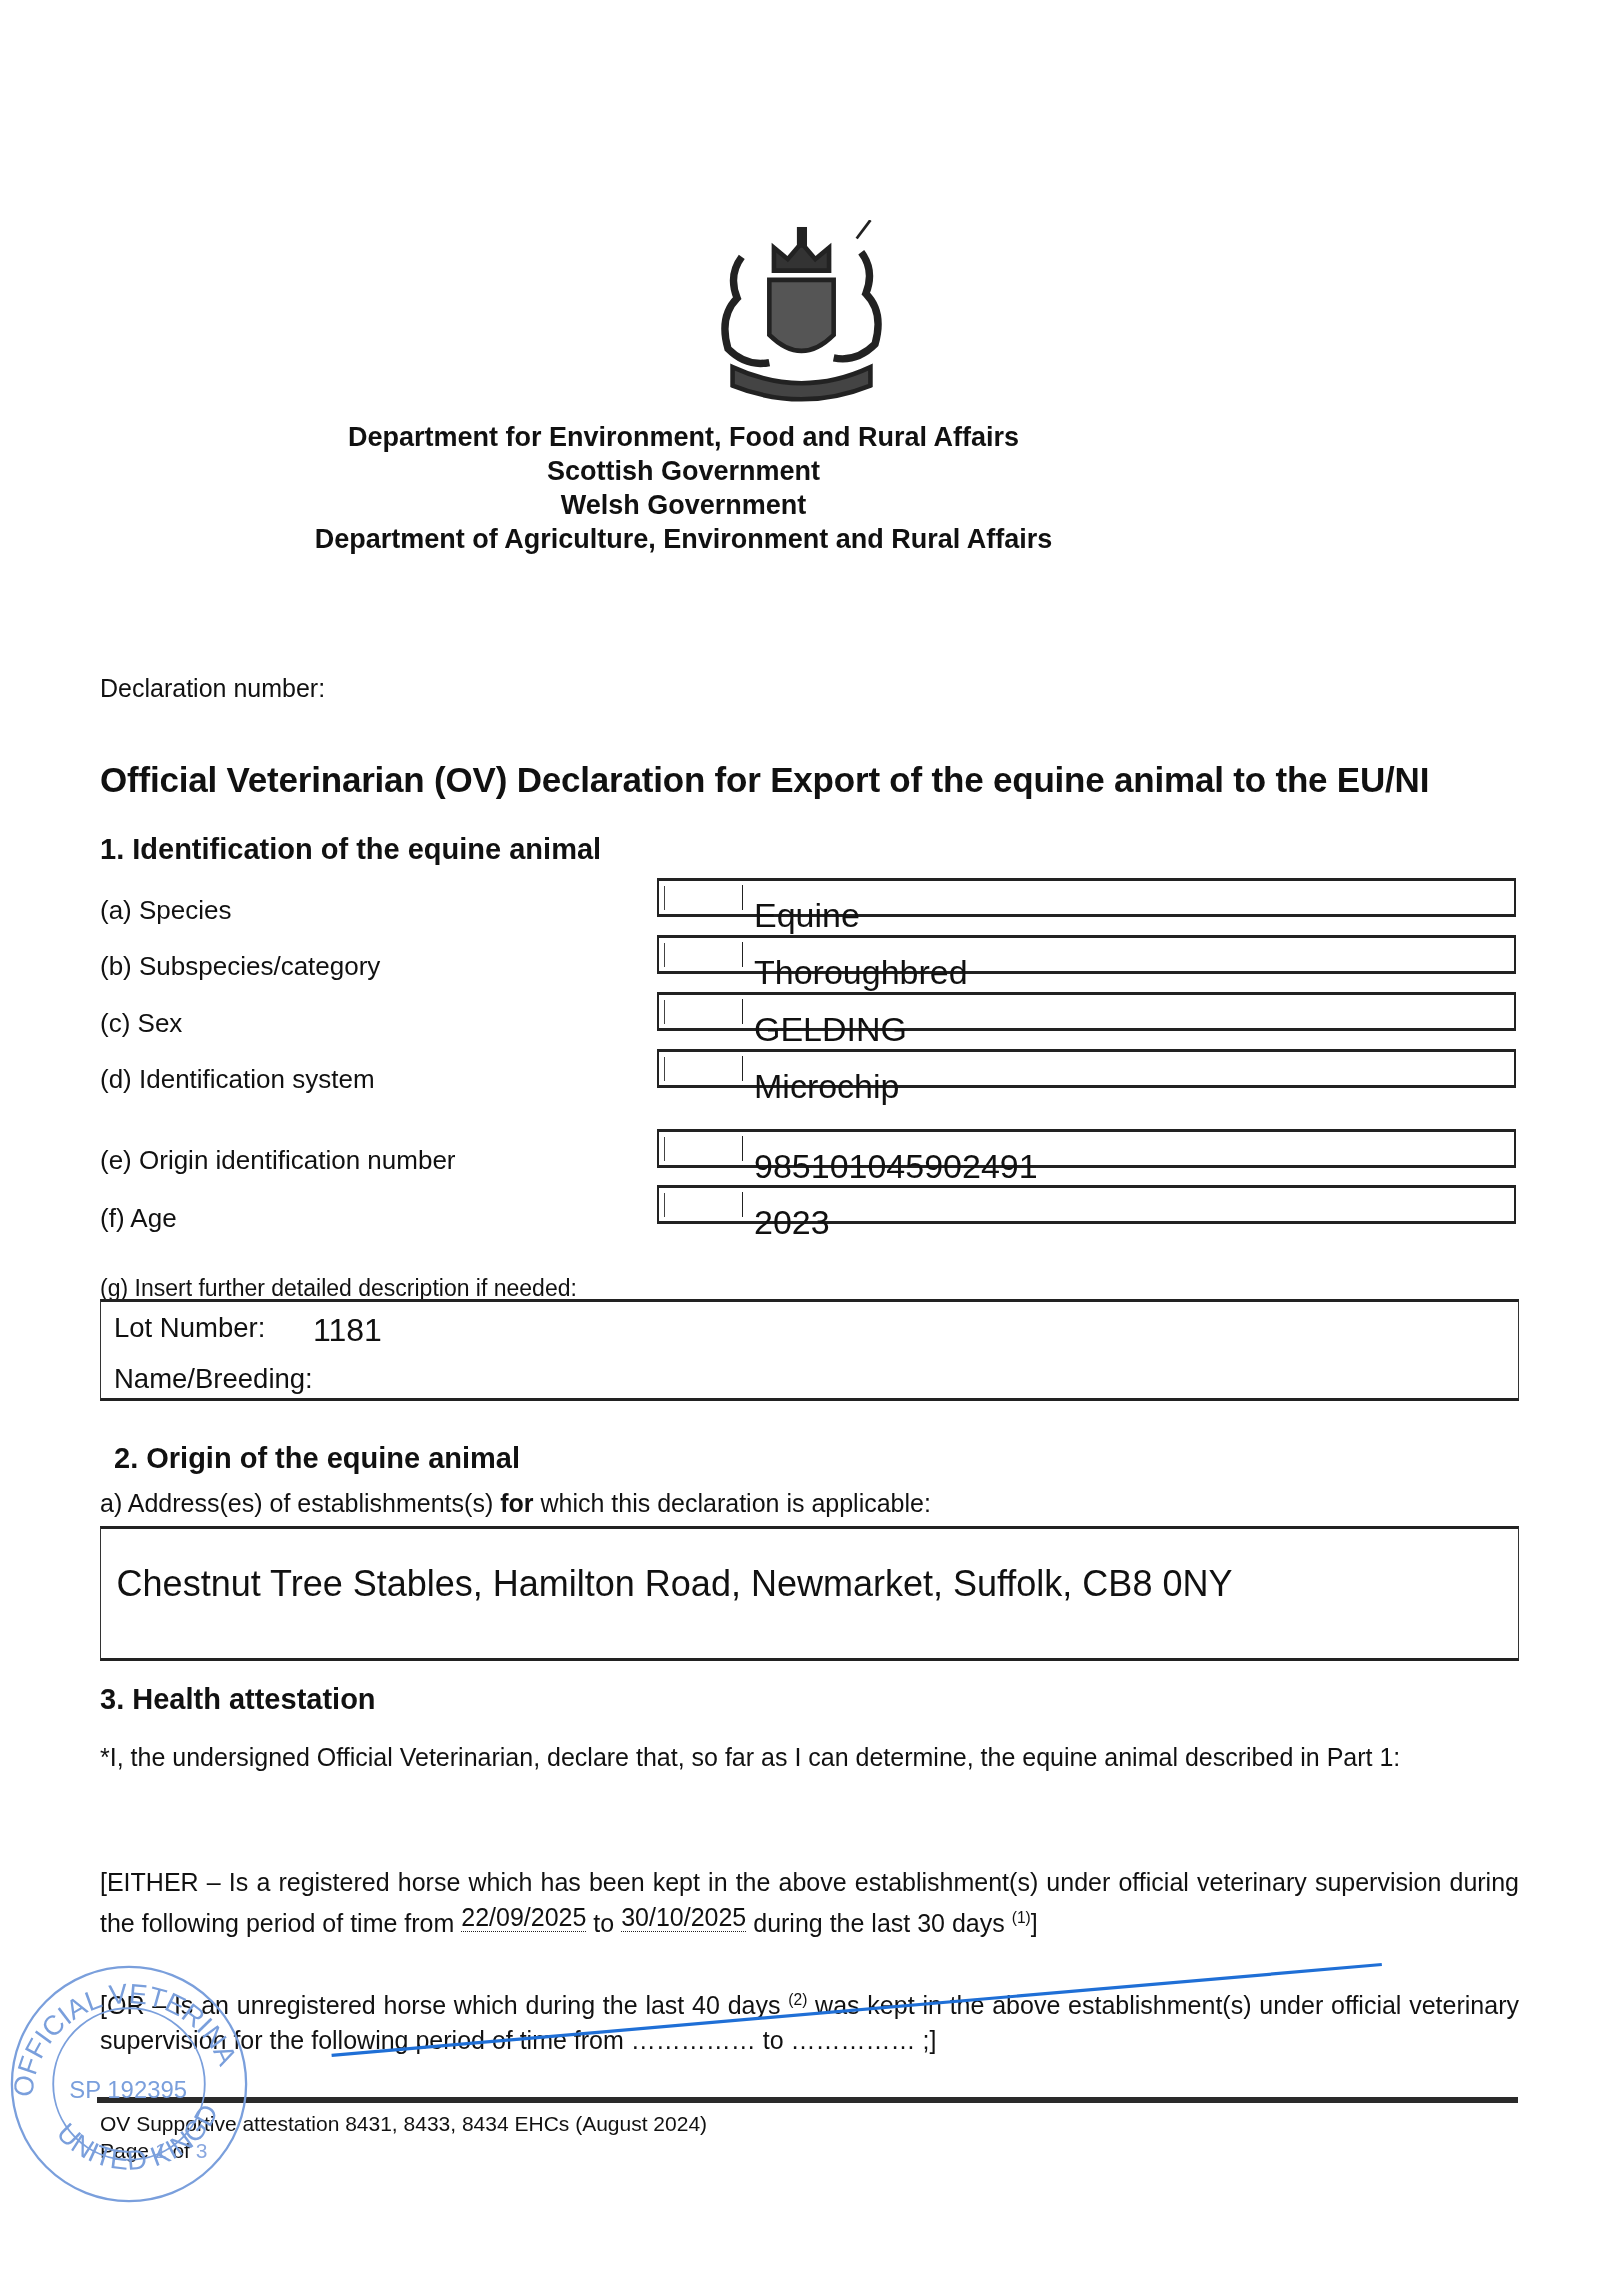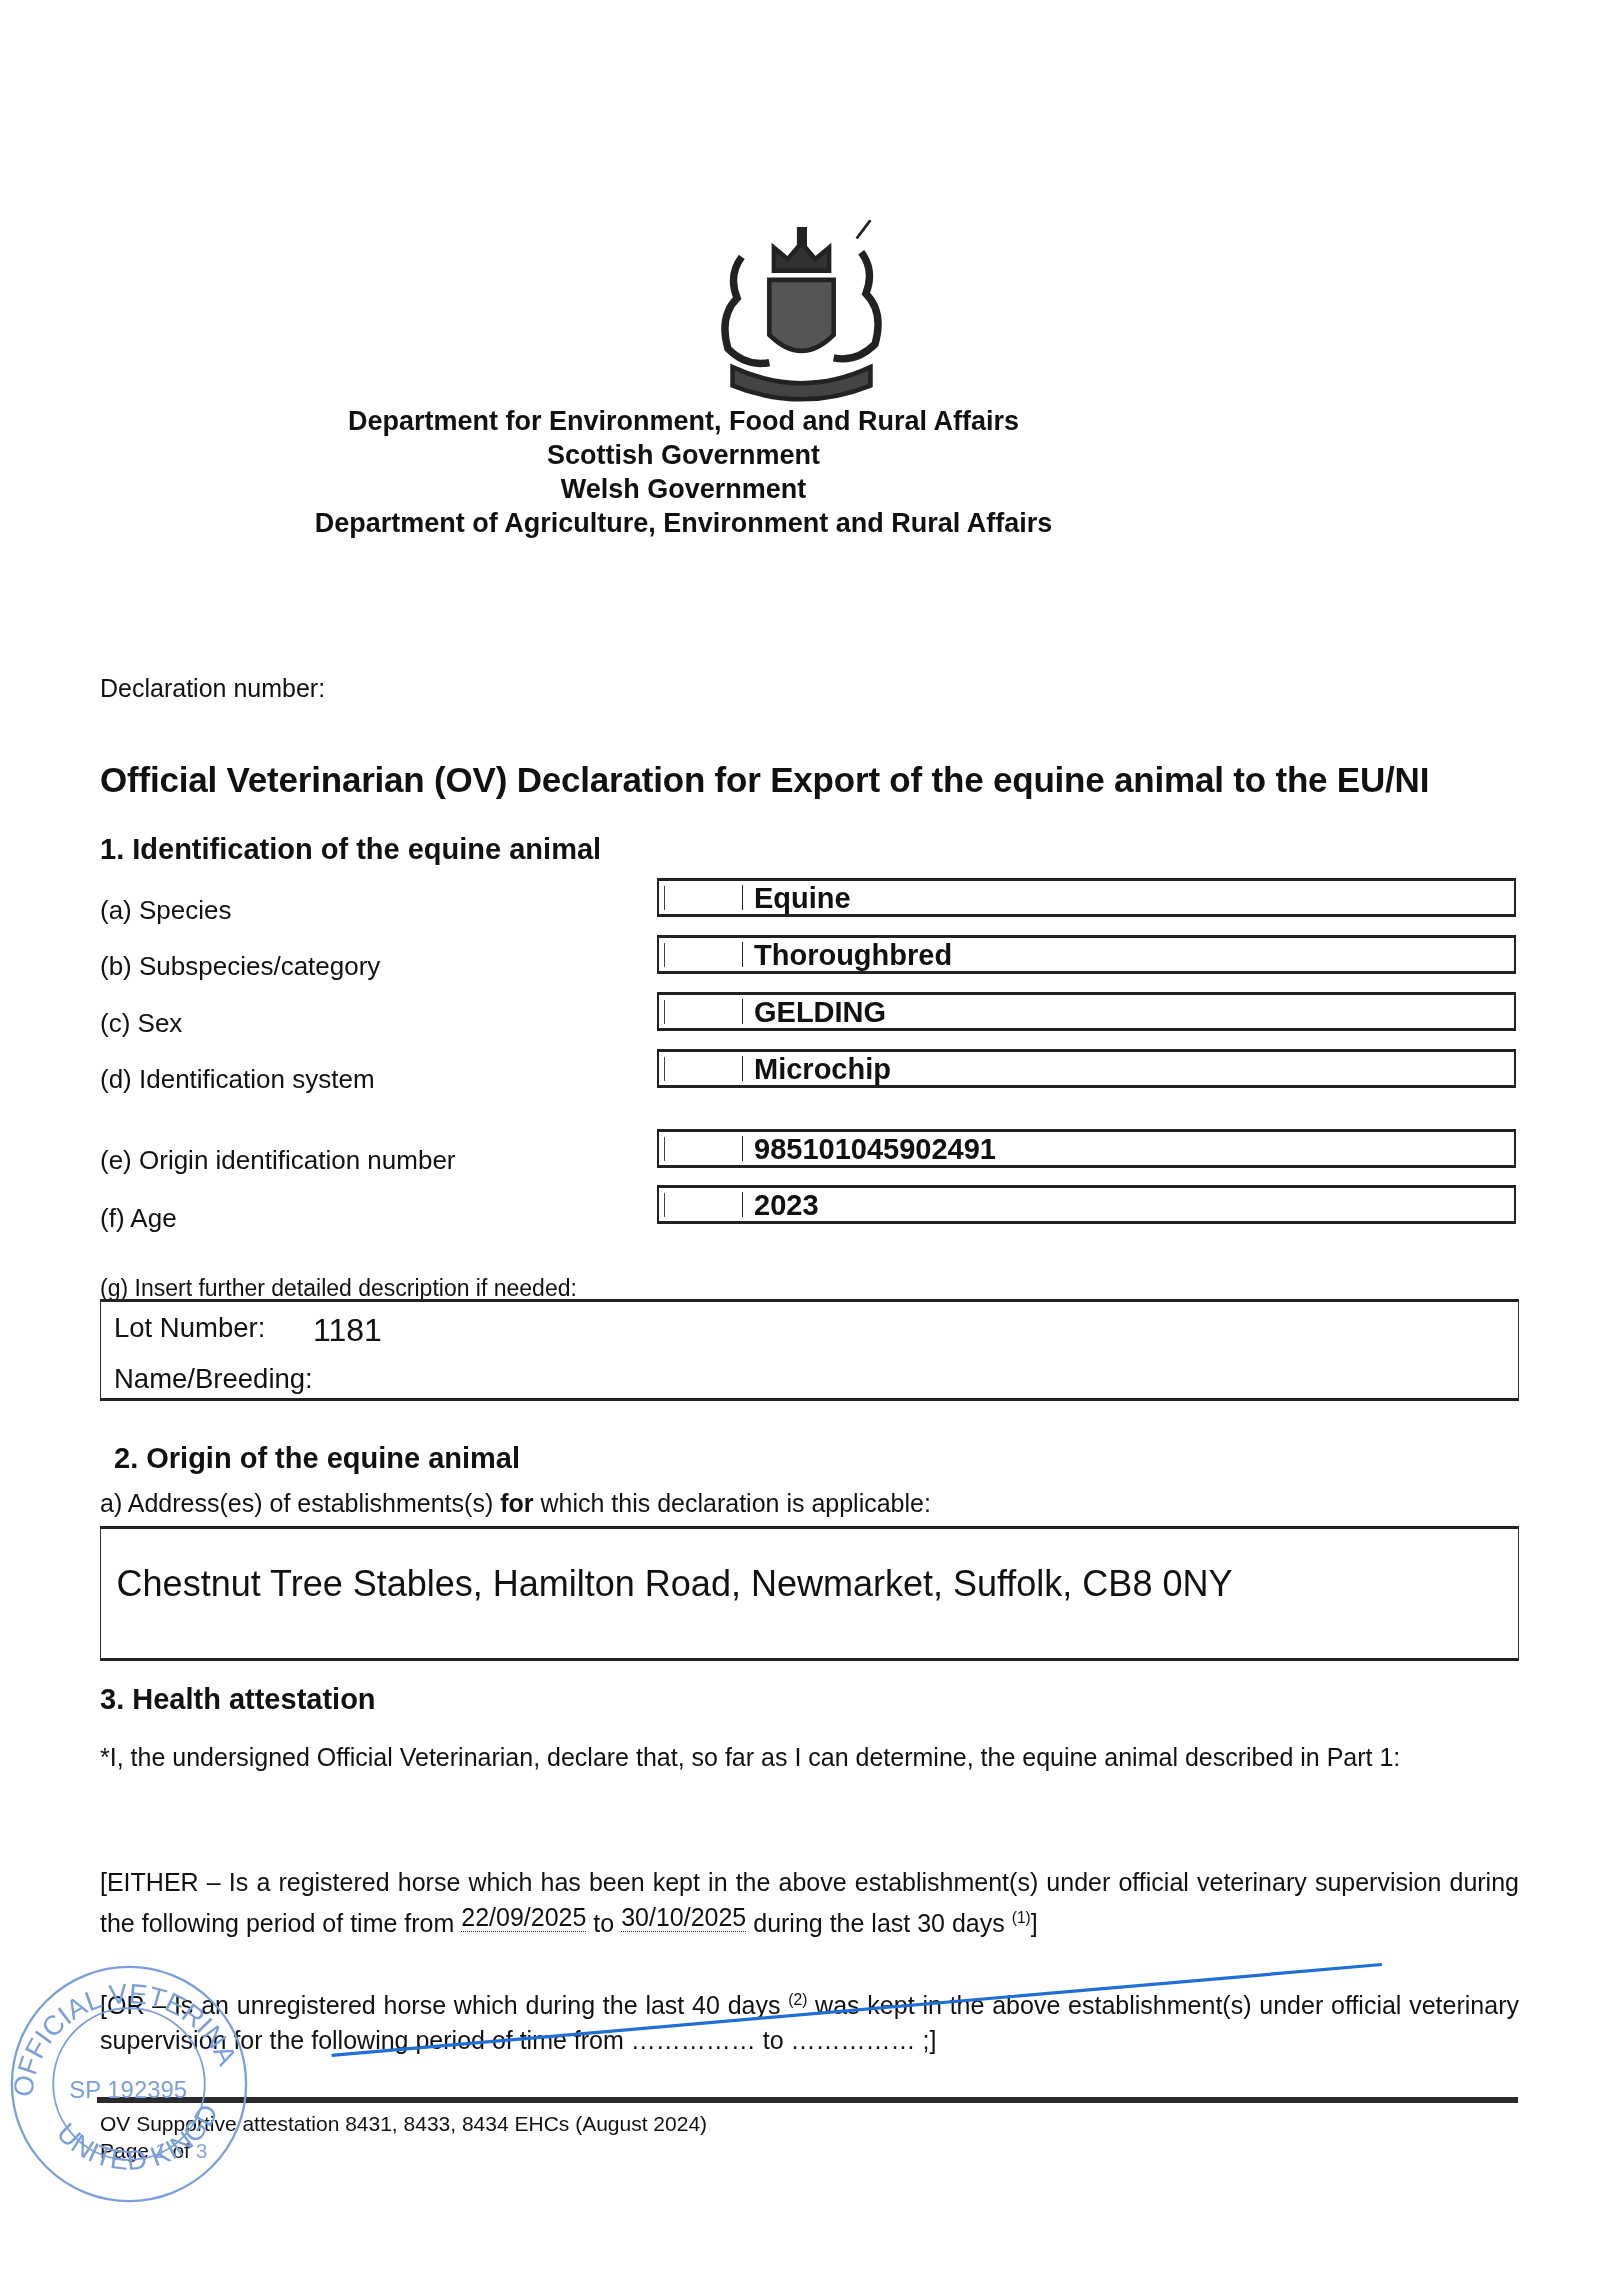--- a/index.html
+++ b/index.html
@@ -1,28 +1,28 @@
 <!DOCTYPE html>
 <html style="font-size:7.3px"><head>
 <meta charset="utf-8">
 <style>
   html, body { margin: 0; padding: 0; background: #ffffff; }
   body { width: 1623px; height: 2295px; position: relative; overflow: hidden;
          font-family: "Liberation Sans", sans-serif; color: #111; }
   .abs { position: absolute; }
   .crest { left: 705px; top: 220px; width: 193px; height: 184px; }
-  .dept { left: 0; width: 1367px; text-align: center; font-weight: bold; font-size: 27px; line-height: 34px; }
+  .dept { left: 0; width: 1367px; text-align: center; font-weight: bold; font-size: 27px; line-height: 34px; margin-top: 16px; }
   .declno { left: 100px; top: 674px; font-size: 25px; }
   .title { left: 100px; top: 760px; font-size: 35px; font-weight: bold; white-space: nowrap; letter-spacing: -0.2px; text-align: right; }
   .h2 { font-size: 29px; font-weight: bold; white-space: nowrap; }
   .label { left: 100px; font-size: 26px; white-space: nowrap; }
   .field { left: 657px; width: 859px; height: 39px; border: 2.8px solid #222; border-top-width: 3.2px; border-bottom-width: 3.7px; box-sizing: border-box; }
   .field .tick1 { position: absolute; left: 4.6px; top: 4.6px; bottom: 3.7px; width: 0.9px; background: #444; }
   .field .tick2 { position: absolute; left: 83px; top: 3.7px; bottom: 3.7px; width: 1.4px; background: #222; }
-  .field .val { position: absolute; left: 95px; top: 1px; font-size: 29px; white-space: nowrap; line-height: 32px; font-weight: bold; }
+  .field .val { position: absolute; left: 95px; top: 18px; font-size: 34px; white-space: nowrap; line-height: 32px; }
   .descbox { left: 100px; top: 1299px; width: 1419px; height: 102px; border: 1.8px solid #333; border-top: 3.7px solid #222; border-bottom: 3.7px solid #222; box-sizing: border-box; padding-left: 44px; }
   .addrbox { left: 100px; top: 1526px; width: 1419px; height: 135px; border: 1.8px solid #333; border-top: 3.7px solid #222; border-bottom: 3.7px solid #222; box-sizing: border-box; padding-left: 36px; }
   .para { left: 100px; width: 1419px; font-size: 25px; line-height: 35px; text-align: justify; }
   .dots { border-bottom: 1.4px dotted #222; }
   .footer-rule { left: 97px; top: 2097px; width: 1421px; height: 6.4px; background: #2a2a2a; }
   .foot { left: 100px; font-size: 21px; white-space: nowrap; }
   .stamp { left: 4.6px; top: 1960px; width: 248px; height: 248px; }
   .strike { left: 0; top: 0; width: 1623px; height: 2295px; pointer-events: none; }
   sup { font-size: 15.6px; }
 </style>

